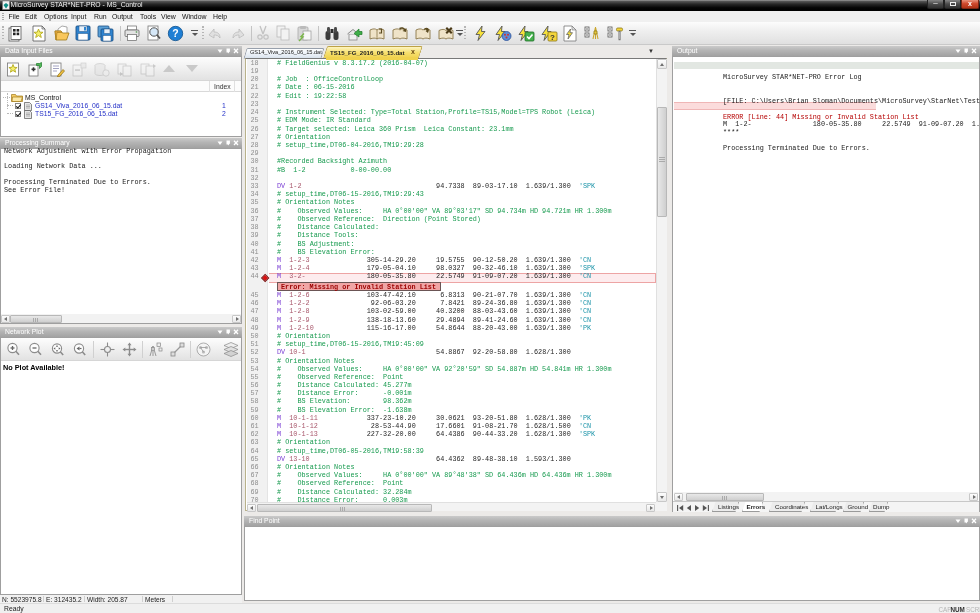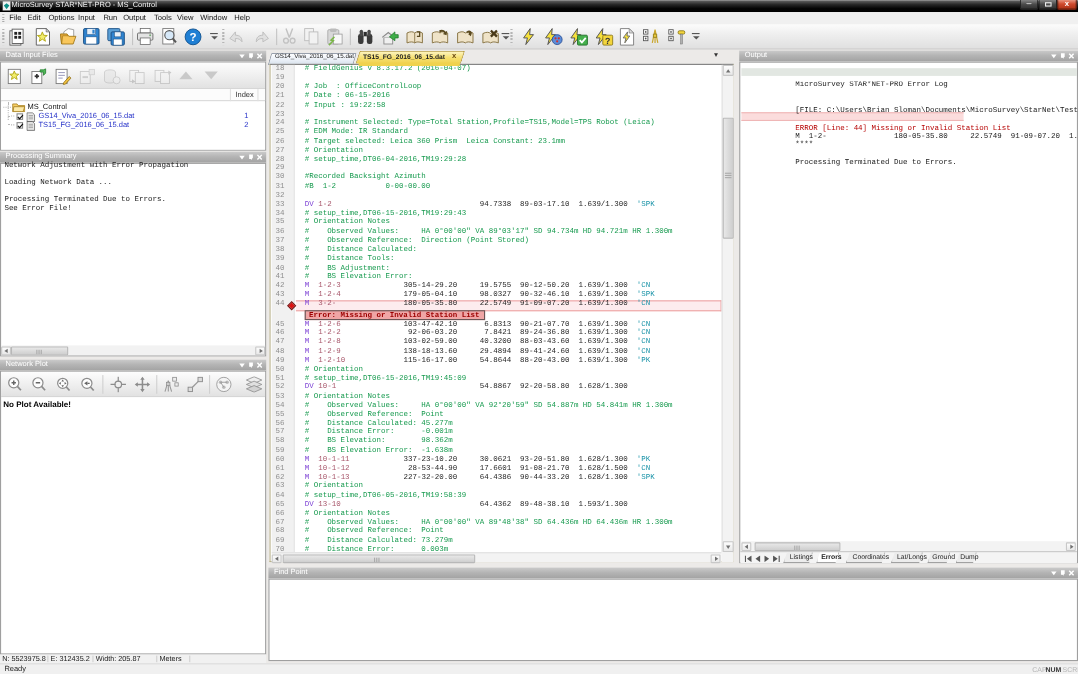--- a/index.html
+++ b/index.html
@@ -489,21 +489,21 @@
 
   <div class="abs" style="left:23px;top:214px;width:386.5px;height:9.5px;background:#fdecee;border:1px solid #eda4a4;border-left:none;"></div>
 
   <div class="abs" style="left:16.5px;top:217.3px;width:4.3px;height:4.3px;background:#dd1111;outline:0.6px solid #7a1010;transform:rotate(45deg);"></div>
   <div class="abs" style="left:31px;top:223.4px;width:164px;height:8.4px;background:#f0a5a5;border:1px solid #6b5555;"></div>
     <div class="abs" style="left:35px;top:223.9px;font-family:'Liberation Mono',monospace;font-size:6.8px;font-weight:bold;color:#9c0000;white-space:pre;">Error: Missing or Invalid Station List</div>
     <pre class="abs" id="edlines1" style="left:31px;top:-0.26px;font-size:6.8px;line-height:8.22px;color:#1a1a1a;"><span style="color:#169a4e"># FieldGenius v 8.3.17.2 (2016-04-07)</span>
 
 <span style="color:#169a4e"># Job  : OfficeControlLoop</span>
 <span style="color:#169a4e"># Date : 06-15-2016</span>
-<span style="color:#169a4e"># Input : 19:22:58</span>
+<span style="color:#169a4e"># Edit : 19:22:58</span>
 
 <span style="color:#169a4e"># Instrument Selected: Type=Total Station,Profile=TS15,Model=TPS Robot (Leica)</span>
 <span style="color:#169a4e"># EDM Mode: IR Standard</span>
 <span style="color:#169a4e"># Target selected: Leica 360 Prism  Leica Constant: 23.1mm</span>
 <span style="color:#169a4e"># Orientation</span>
 <span style="color:#169a4e"># setup_time,DT06-04-2016,TM19:29:28</span>
 
 <span style="color:#169a4e">#Recorded Backsight Azimuth</span>
 <span style="color:#169a4e">#B  1-2           0-00-00.00</span>
 
@@ -536,21 +536,21 @@
 <span style="color:#169a4e">#    BS Elevation Error:  -1.638m</span>
 <span style="color:#7b3fd4">M</span>  <span style="color:#a8576b">10-1-11</span><span style="color:#1f1f1f">            337-23-10.20     30.0621  93-20-51.80  1.628/1.300  </span><span style="color:#1a93a8">'PK</span>
 <span style="color:#7b3fd4">M</span>  <span style="color:#a8576b">10-1-12</span><span style="color:#1f1f1f">             28-53-44.90     17.6601  91-08-21.70  1.628/1.500  </span><span style="color:#1a93a8">'CN</span>
 <span style="color:#7b3fd4">M</span>  <span style="color:#a8576b">10-1-13</span><span style="color:#1f1f1f">            227-32-20.00     64.4386  90-44-33.20  1.628/1.300  </span><span style="color:#1a93a8">'SPK</span>
 <span style="color:#169a4e"># Orientation</span>
 <span style="color:#169a4e"># setup_time,DT06-05-2016,TM19:58:39</span>
 <span style="color:#7b3fd4">DV</span> <span style="color:#a8576b">13-10</span><span style="color:#1f1f1f">                               64.4362  89-48-38.10  1.593/1.300</span>
 <span style="color:#169a4e"># Orientation Notes</span>
 <span style="color:#169a4e">#    Observed Values:     HA 0°00'00" VA 89°48'38" SD 64.436m HD 64.436m HR 1.300m</span>
 <span style="color:#169a4e">#    Observed Reference:  Point</span>
-<span style="color:#169a4e">#    Distance Calculated: 73.279m</span>
+<span style="color:#169a4e">#    Distance Calculated: 32.284m</span>
 <span style="color:#169a4e">#    Distance Error:      0.003m</span></pre>
 
   <div class="abs" id="vscroll" style="left:409.5px;top:0;width:11px;height:443px;background:#f3f3f3;border-left:1px solid #e0e0e0;">
     <div class="sbtn" style="left:0.5px;top:0;width:10px;height:10px;"></div>
     <div class="arr" style="left:3px;top:3.5px;border-left:2.8px solid transparent;border-right:2.8px solid transparent;border-bottom:3.5px solid #707070;"></div>
     <div class="thumbv" style="left:0.5px;top:48px;width:10px;height:110px;"></div>
     <div class="abs" style="left:2.5px;top:100px;width:6px;height:1px;background:#aaa;box-shadow:0 2px 0 #aaa,0 -2px 0 #aaa;"></div>
     <div class="sbtn" style="left:0.5px;top:433px;width:10px;height:10px;"></div>
     <div class="arr" style="left:3px;top:437px;border-left:2.8px solid transparent;border-right:2.8px solid transparent;border-top:3.5px solid #707070;"></div>
   </div>

